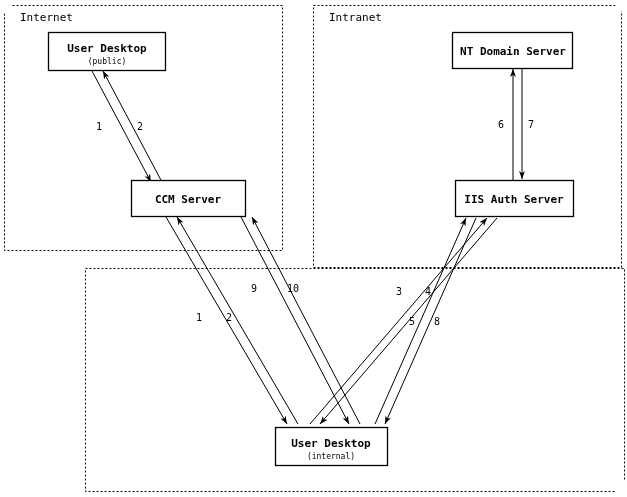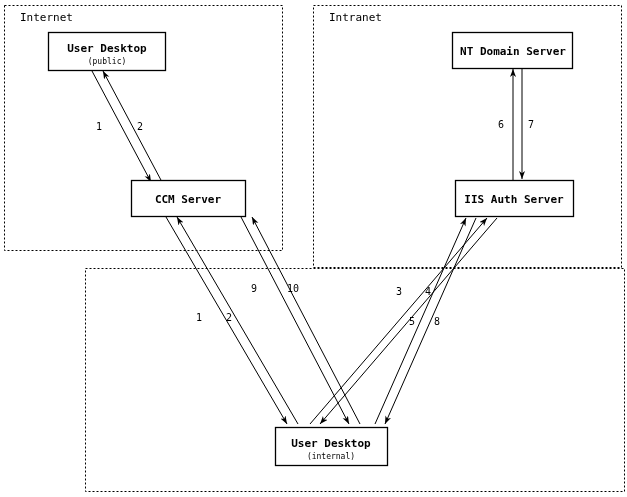--- a/index.html
+++ b/index.html
@@ -7,20 +7,21 @@
     padding: 0;
     background: #ffffff;
   }
   #canvas {
     position: relative;
     width: 627px;
     height: 497px;
     background: #ffffff;
     overflow: hidden;
     font-family: "DejaVu Sans Mono", monospace;
+    border-radius: 28px;
   }
   svg.layer {
     position: absolute;
     left: 0;
     top: 0;
     width: 627px;
     height: 497px;
   }
   .zone-label {
     font-family: "DejaVu Sans Mono", monospace;

